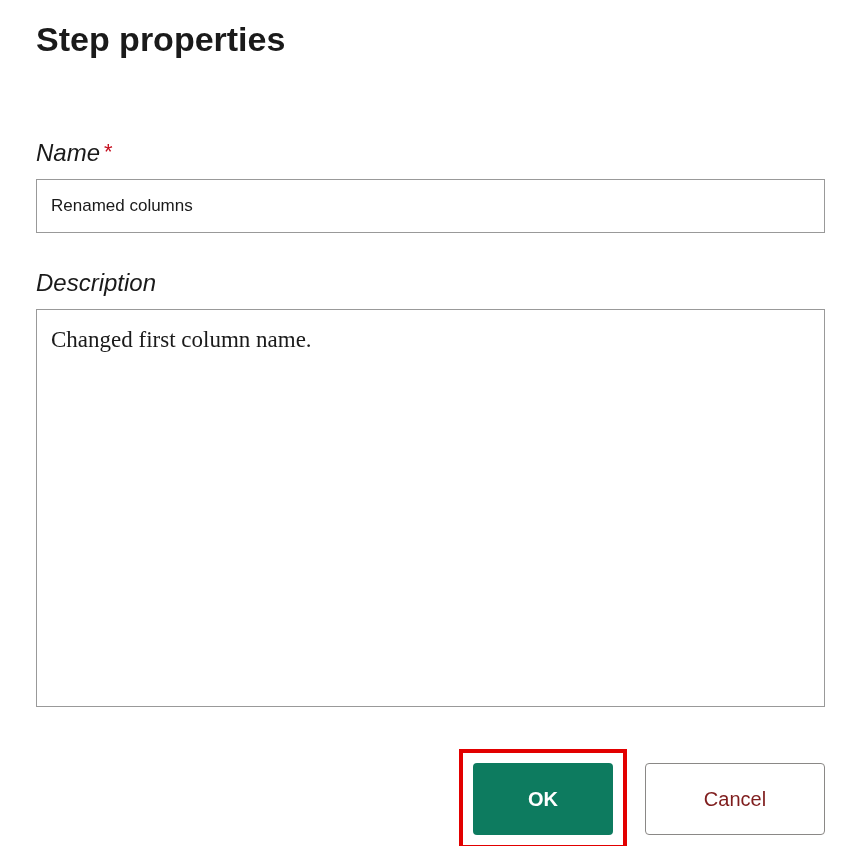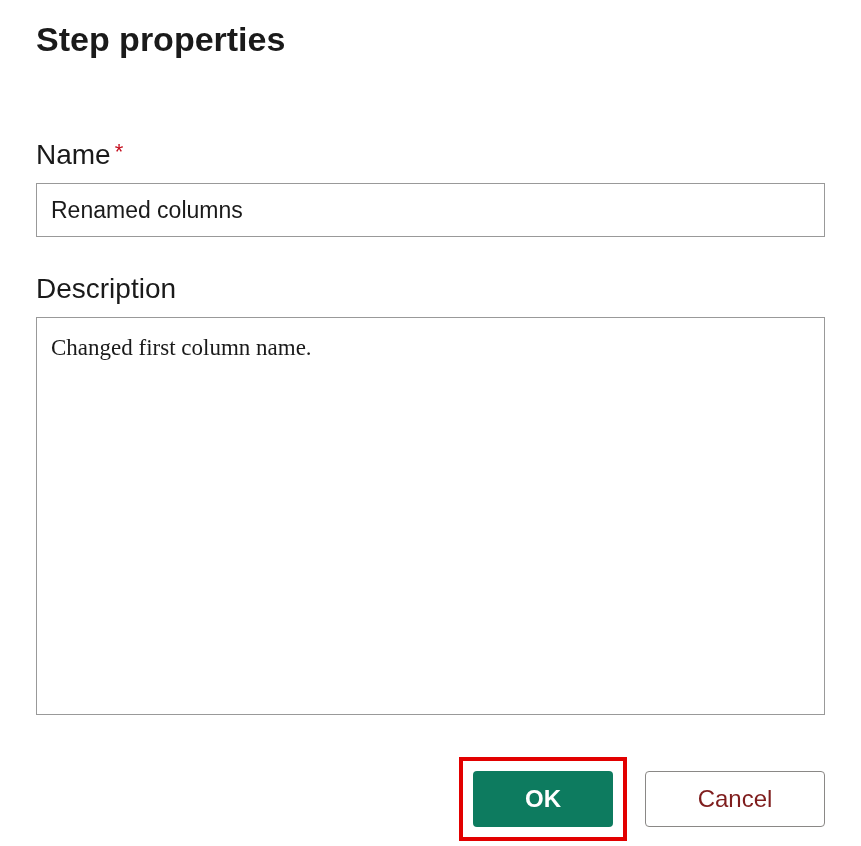--- a/index.html
+++ b/index.html
@@ -18,37 +18,38 @@
     .dialog-title {
       font-size: 34px;
       font-weight: 700;
       margin-bottom: 80px;
       color: #1a1a1a;
     }
     .field-group {
       margin-bottom: 36px;
     }
     .field-label {
-      font-size: 28px;
+      font-size: 24px;
       font-weight: 400;
       color: #1a1a1a;
       display: inline-block;
       margin-bottom: 12px;
+      font-style: italic;
     }
     .required-star {
       color: #c50f1f;
       font-size: 22px;
       margin-left: 4px;
       vertical-align: top;
     }
     .text-input {
       width: 100%;
       height: 54px;
       border: 1px solid #999999;
-      font-size: 23px;
+      font-size: 17px;
       font-family: inherit;
       padding: 24px 14px;
       color: #1a1a1a;
       outline: none;
     }
     .textarea-input {
       width: 100%;
       height: 398px;
       border: 1px solid #999999;
       font-size: 23px;
@@ -66,24 +67,24 @@
       margin-top: 38px;
       align-items: center;
     }
     .ok-highlight-wrap {
       border: 4px solid #e20000;
       padding: 10px;
       display: inline-flex;
     }
     .btn {
       font-family: inherit;
-      font-size: 24px;
+      font-size: 20px;
       cursor: pointer;
       border-radius: 4px;
-      height: 56px;
+      height: 72px;
       min-width: 140px;
       display: inline-flex;
       align-items: center;
       justify-content: center;
       padding: 0 24px;
     }
     .btn-primary {
       background: #0d7b5f;
       color: #ffffff;
       border: none;

